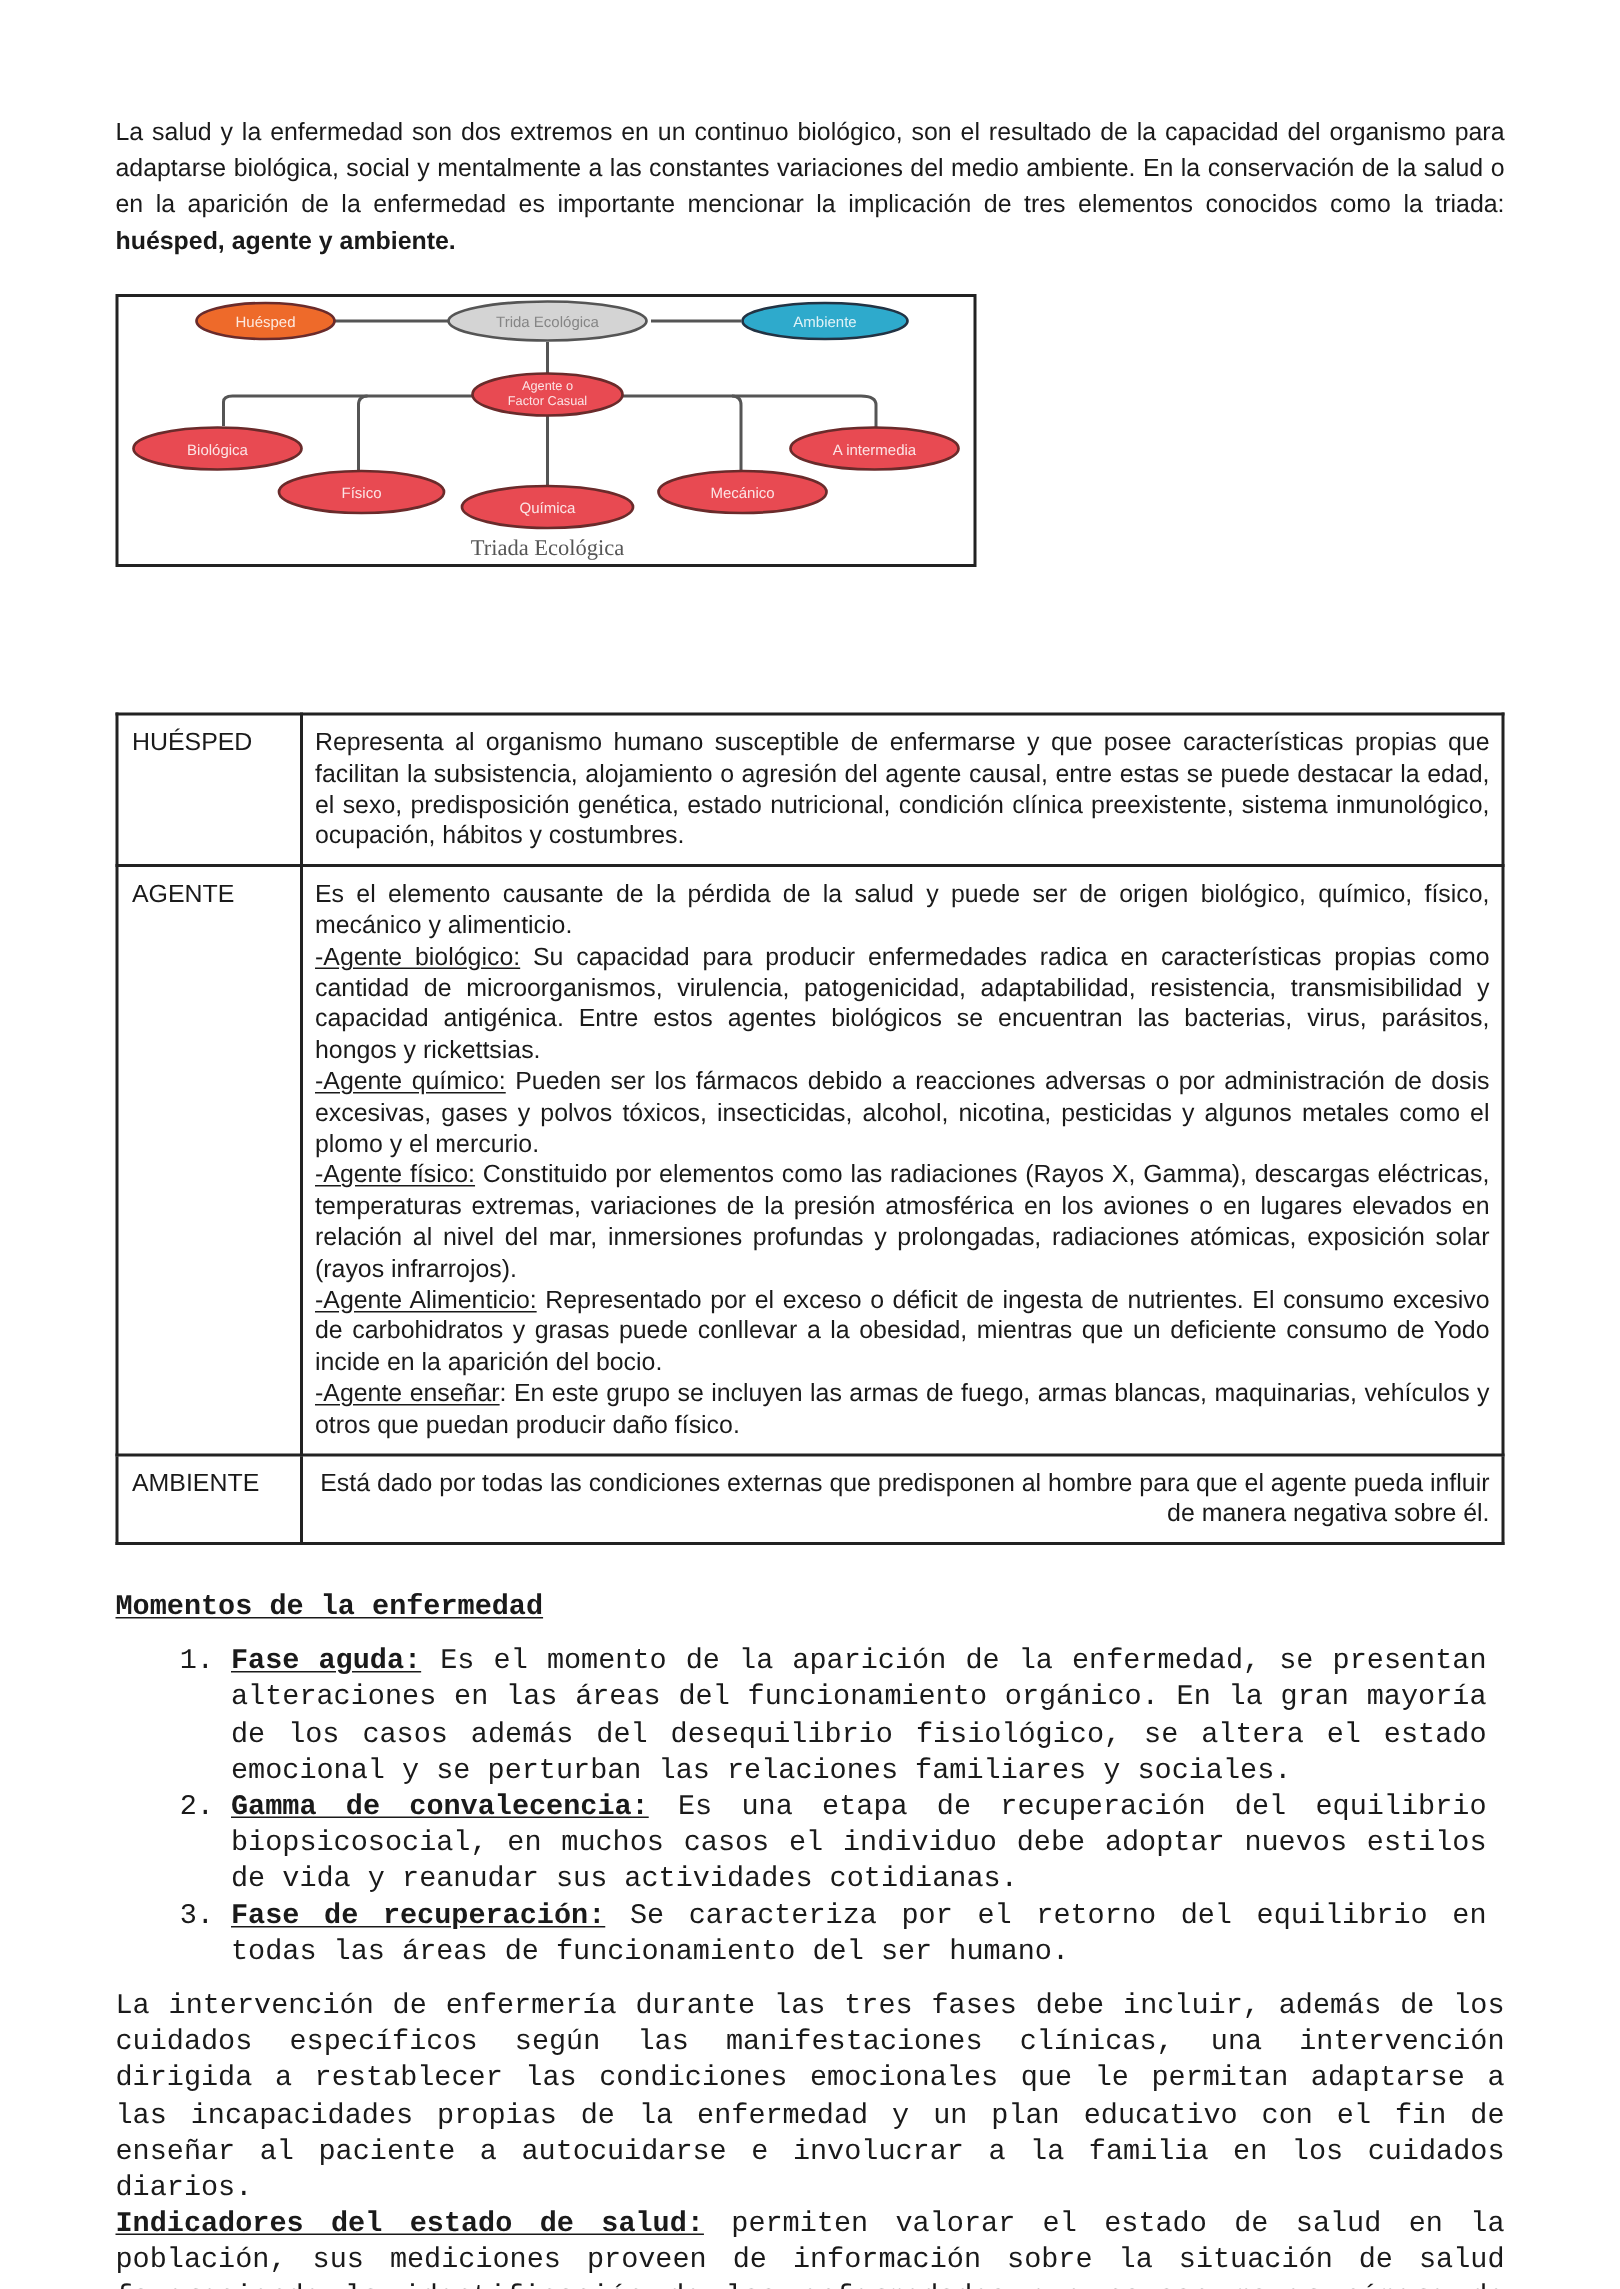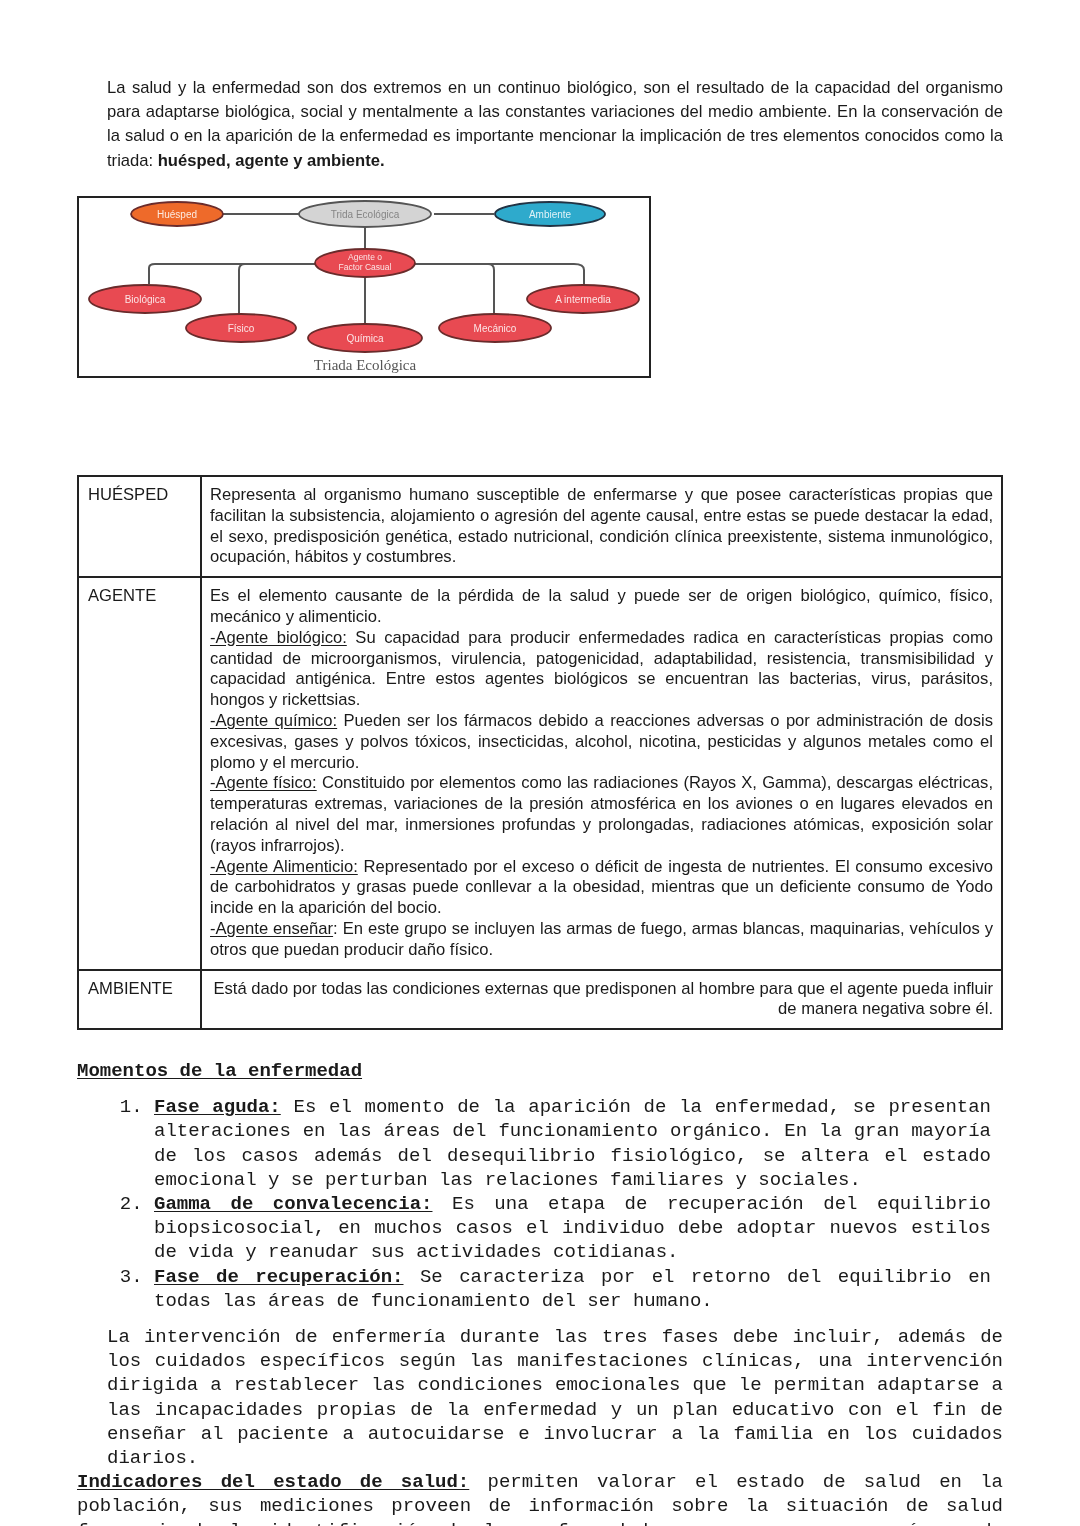--- a/index.html
+++ b/index.html
@@ -1,21 +1,21 @@
 <!DOCTYPE html>
 <html><head>
 <meta charset="utf-8">
 <style>
   html, body { margin:0; padding:0; background:#ffffff; }
   body { width:1080px; height:1526px; position:relative; overflow:hidden;
          font-family:"Liberation Sans", sans-serif; color:#1a1a1a; }
   .page { position:absolute; left:77px; top:76px; width:926px; font-size:16.6px; line-height:24.2px; }
   .u { text-decoration:underline; text-underline-offset:2px; }
   .h { font-weight:bold; }
-  .just { text-align:justify; text-align-last:left;margin-left:30px; }
+  .just { text-align:justify; text-align-last:left; }
   .lastline-just { text-align:justify; }
   .figure { position:absolute; left:77px; top:196px; width:570px; height:178px; border:2px solid #222; background:#fff; }
   .figure svg { width:100%; height:100%; display:block; }
   table.tri { position:absolute; left:77px; top:475px; width:926px; border-collapse:collapse; font-size:16.6px; line-height:20.8px; }
   table.tri td { border:2px solid #222; vertical-align:top; padding:8px 8px 8px 8px; }
   table.tri td.lbl { width:104px; padding-left:9px; }
   table.tri td.txt { text-align:justify; padding-left:8px; padding-right:8px; }
   .sec2 { position:absolute; left:77px; top:1059px; width:926px; font-size:19px; line-height:24.2px;font-family:Liberation Mono, monospace; }
   ol.phases { margin:12px; padding:0 0 0 65px; }
   ol.phases li { padding-left:0; text-align:justify; }

